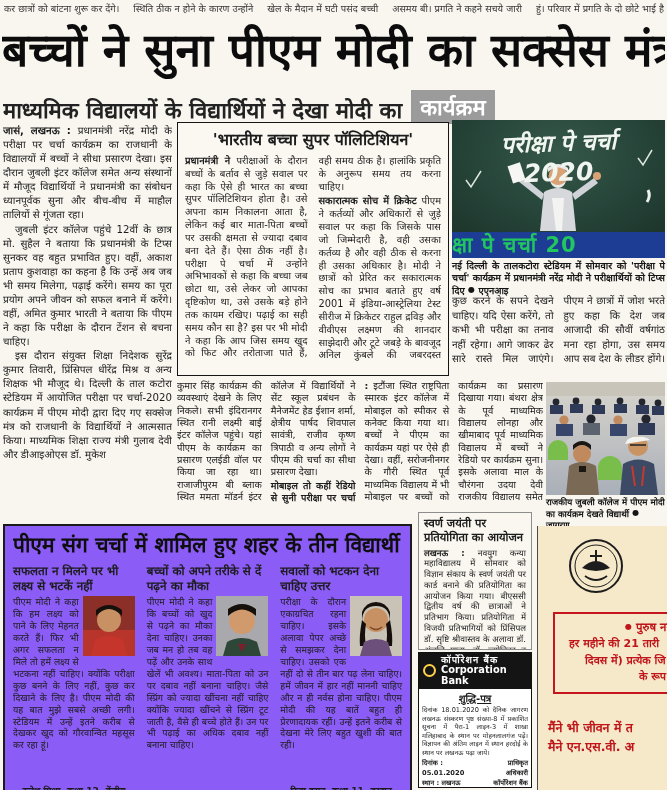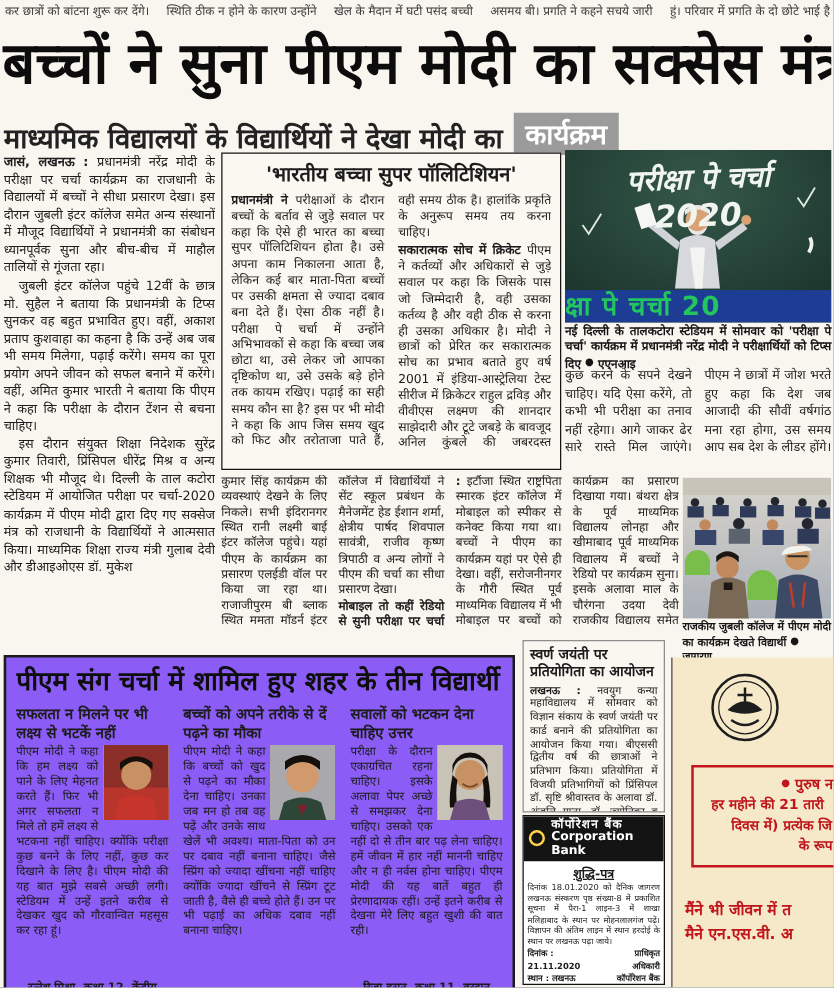--- a/index.html
+++ b/index.html
@@ -289,21 +289,21 @@
       <span class="bank-logo"></span>
       <span class="bank-names">
         <div class="bank-hi">कॉर्पोरेशन बैंक</div>
         <div class="bank-en">Corporation Bank</div>
       </span>
     </div>
     <div class="bank-sub">शुद्धि-पत्र</div>
     <div class="bank-body">दिनांक 18.01.2020 को दैनिक जागरण लखनऊ संस्करण पृष्ठ संख्या-8 में प्रकाशित सूचना में पैरा-1 लाइन-3 में शाखा मलिहाबाद के स्थान पर मोहनलालगंज पढ़ें। विज्ञापन की अंतिम लाइन में स्थान हरदोई के स्थान पर लखनऊ पढ़ा जाये।</div>
     <div class="bank-foot">
       <div>
-        <div>दिनांक : 21.11.2020</div>
+        <div>दिनांक : 05.01.2020</div>
         <div>स्थान : लखनऊ</div>
       </div>
       <div class="r">
         <div>प्राधिकृत अधिकारी</div>
         <div>कॉर्पोरेशन बैंक</div>
       </div>
     </div>
   </div>
 
   <div class="cream-ad">

